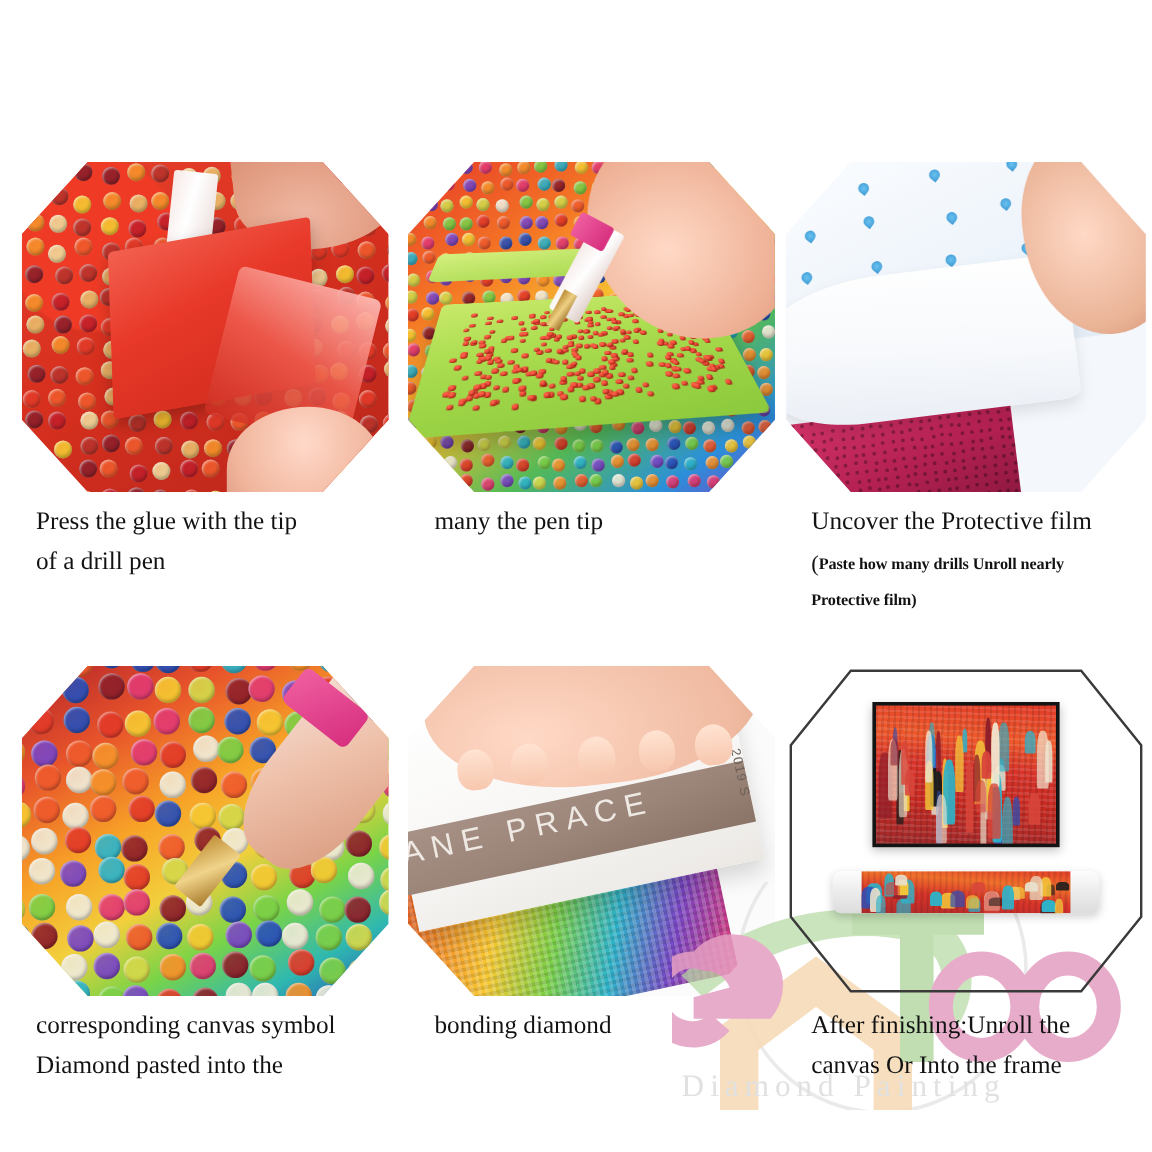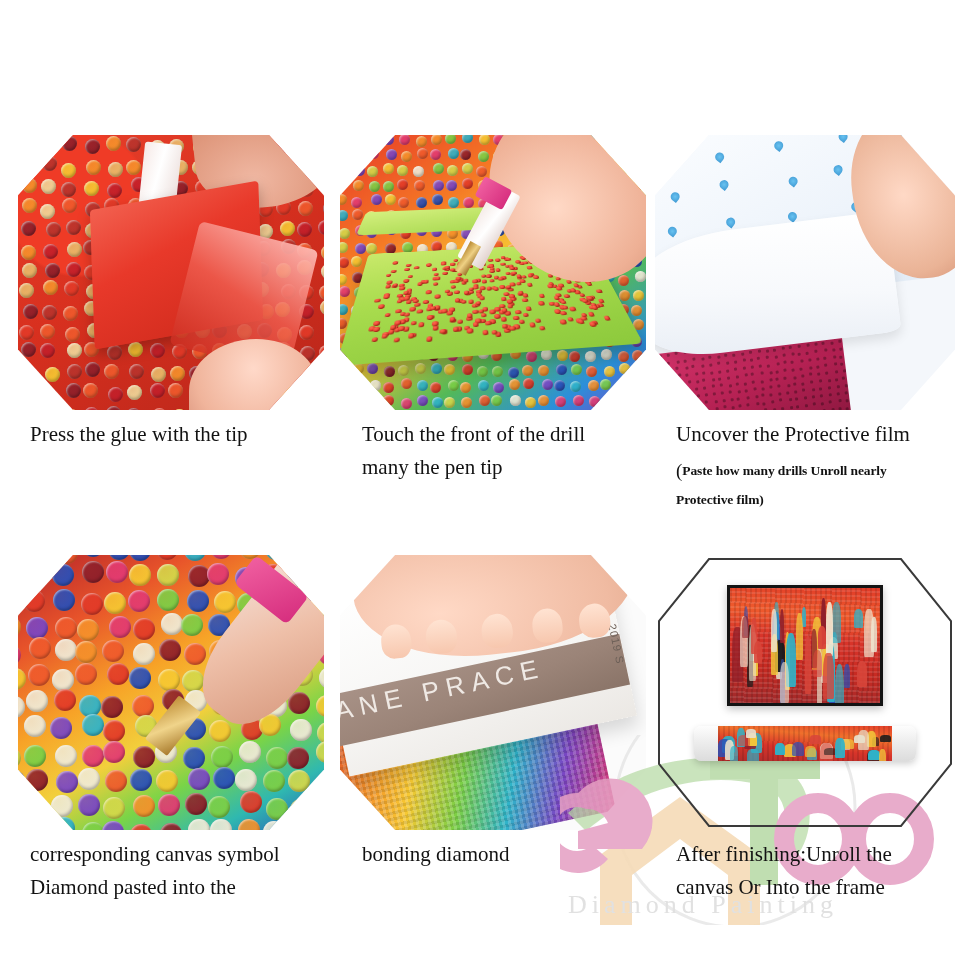--- a/index.html
+++ b/index.html
@@ -565,20 +565,21 @@
         <div class="pen"></div>
         <div class="tip"></div>
         <div class="glue"></div>
         <div class="glue2"></div>
         <div class="finger-br"></div>
       </div>
     </div>
   </div>
   <div class="caption cap-r1 cap-c1">
     <span class="line">Press the glue with the tip</span>
+    <span class="line">of a drill pen</span>
   </div>
 
   <div class="cell r1 c2">
     <div class="photo" id="p2">
       <div class="photo-inner">
         <div class="bg"></div>
         <div class="beadfield" id="bf2">
             <i style="left:5.066175393642855%;top:4.621915280992126%;width:11px;height:11px;background:radial-gradient(circle at 34% 30%,#f5912bdd,#f5912b);"></i>
             <i style="left:8.446503498354907%;top:5.097380856446634%;width:11px;height:11px;background:radial-gradient(circle at 34% 30%,#f0ead6dd,#f0ead6);"></i>
             <i style="left:13.407518213656422%;top:5.267497063156915%;width:11px;height:11px;background:radial-gradient(circle at 34% 30%,#d4d84add,#d4d84a);"></i>
@@ -1277,21 +1278,20 @@
             <i style="left:54.20230319639775%;top:57.27919462010227%"></i>
           </div>
         <div class="hand"></div>
         <div class="pen2"></div>
         <div class="grip"></div>
         <div class="tip2"></div>
       </div>
     </div>
   </div>
   <div class="caption cap-r1 cap-c2">
-    <span class="line">Touch the front of the drill</span>
     <span class="line">many the pen tip</span>
   </div>
 
   <div class="cell r1 c3">
     <div class="photo" id="p3">
       <div class="photo-inner">
         <div class="bg"></div>
         <div class="canvas" id="cv3">
             <i style="left:12.536485863121452%;top:1.5861215598816618%"></i>
             <i style="left:16.16253261592357%;top:0.6538858416741182%"></i>

